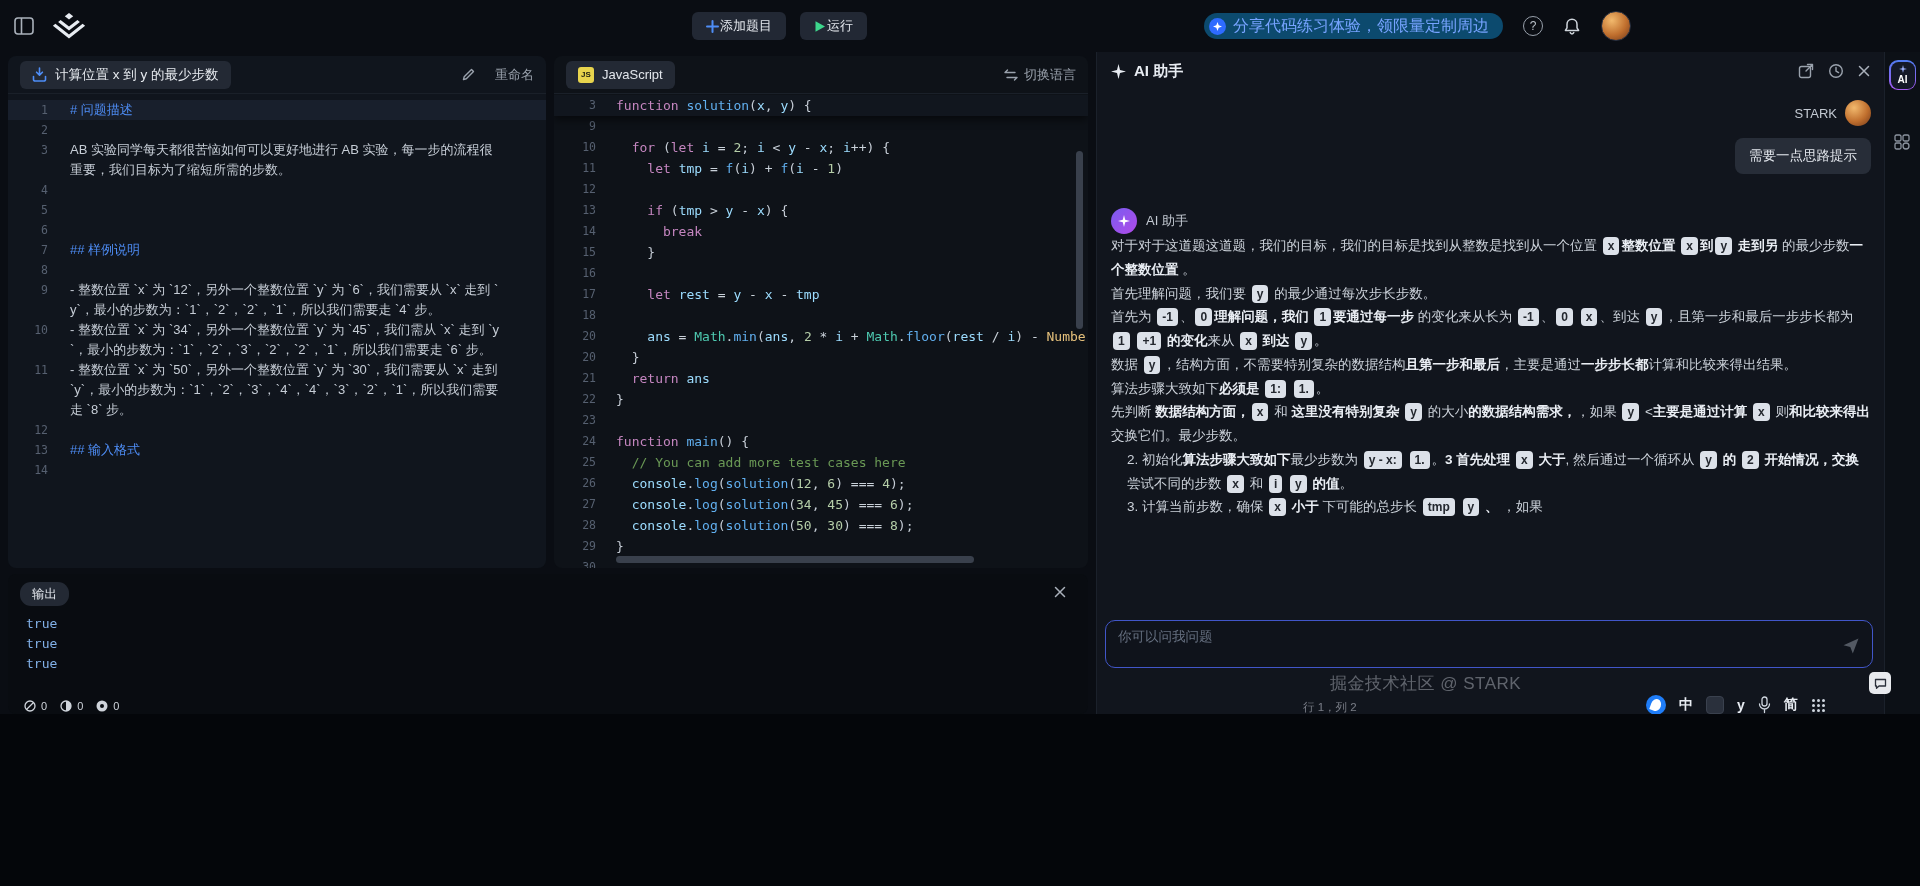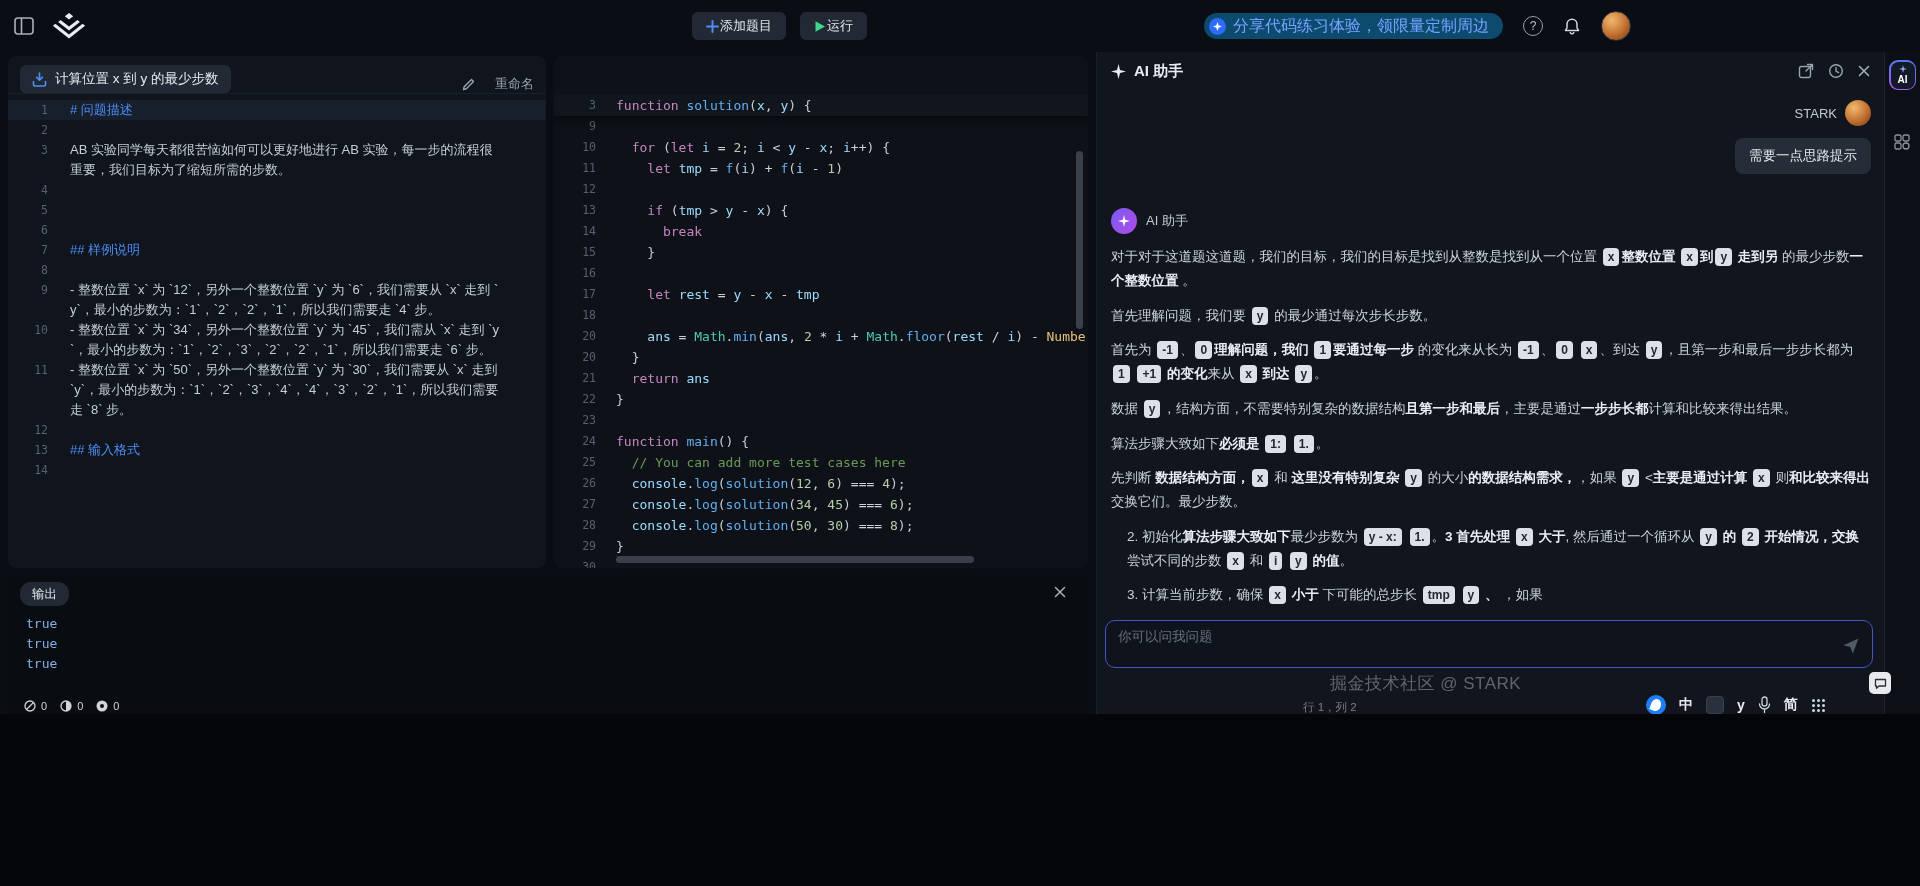--- a/index.html
+++ b/index.html
@@ -15,21 +15,21 @@
 .tb-btn{display:flex;align-items:center;gap:1px;height:28px;padding:0 14px;background:#222834;border:none;border-radius:6px;color:#e2e6ec;font-size:13px;font-family:inherit;cursor:pointer}
 .tb-right{position:absolute;left:1204px;top:0;height:52px;display:flex;align-items:center;gap:20px}
 .promo{display:flex;align-items:center;gap:7px;height:26px;padding:0 14px 0 5px;background:#0c4a6e;border-radius:14px;color:var(--promo-text);font-size:16px;cursor:pointer;white-space:nowrap}
 .promo-ic{width:17px;height:17px;border-radius:50%;background:#2e6bff;display:flex;align-items:center;justify-content:center;flex:none}
 .help{width:20px;height:20px;border-radius:50%;border:1.5px solid #98a0ab;color:#b9c0c9;font-size:12px;display:flex;align-items:center;justify-content:center;cursor:pointer}
 .avatar{width:30px;height:30px;border-radius:50%;background:radial-gradient(circle at 35% 30%,#f2b96d,#c06f2e 55%,#70381a);border:1px solid #2a3140;cursor:pointer}
 
 .panel{position:absolute;background:#10151d;border-radius:8px}
 .p-problem{left:8px;top:56px;width:538px;height:512px}
 .p-editor{left:554px;top:56px;width:534px;height:512px;background:#0e1218}
-.panel-head{position:absolute;left:0;top:0;right:0;height:38px;border-bottom:1px solid #1a2029;display:flex;align-items:flex-end;padding:0 12px}
+.panel-head{position:absolute;left:0;top:0;right:0;height:38px;border-bottom:1px solid #1a2029;display:flex;align-items:center;padding:0 12px}
 .title-chip{display:flex;align-items:center;gap:8px;height:28px;padding:0 12px;background:#232934;border-radius:6px;font-size:13.5px;color:#e6eaef;cursor:pointer}
 .rename{margin-left:auto;display:flex;align-items:center;gap:20px;color:#9aa2ad;font-size:13px;cursor:pointer}
 
 .md-body{position:absolute;left:0;top:42px;right:0;bottom:0;overflow:hidden;padding-top:2px}
 .md-row{display:flex;min-height:20px}
 .md-row.hl{background:rgba(99,130,180,.10)}
 .md-num{flex:none;width:40px;text-align:right;color:#566070;font-size:11.5px;font-family:"DejaVu Sans Mono","Liberation Mono",monospace;line-height:20px}
 .md-text{padding-left:22px;width:452px;font-size:13px;line-height:20px;color:#c6cdd6;white-space:pre-wrap;word-break:break-all;min-height:20px}
 .md-head{color:var(--accent)}
 
@@ -60,21 +60,21 @@
 .ai-head-icons{margin-left:auto;display:flex;align-items:center;gap:14px}
 .ai-messages{position:absolute;left:14px;top:44px;width:760px;height:520px;overflow:hidden}
 .user-row{display:flex;justify-content:flex-end;align-items:center;gap:8px;margin-top:4px}
 .user-name{font-size:13px;color:#c3c9d2}
 .msg-avatar{width:26px;height:26px;border-radius:50%;background:radial-gradient(circle at 35% 30%,#f2b96d,#c06f2e 55%,#70381a);flex:none}
 .user-bubble{display:flex;justify-content:flex-end;margin-top:12px}
 .user-bubble .bub{background:#272d38;border-radius:8px;padding:9px 14px;font-size:13.5px;color:#e4e8ee}
 .ai-row{display:flex;align-items:center;gap:9px;margin-top:34px}
 .ai-avatar{width:26px;height:26px;border-radius:50%;background:linear-gradient(135deg,#7a5cf0,#b04ae8);display:flex;align-items:center;justify-content:center;flex:none}
 .ai-name{font-size:13px;color:#c3c9d2}
-.ai-p{margin-top:11px;font-size:13.5px;line-height:1.76;color:#ccd2da}
+.ai-p{font-size:13.5px;line-height:1.76;color:#ccd2da}
 .ai-p.ind{padding-left:16px}
 .ai-b{font-weight:700;color:#eaeef4}
 .ai-chip{display:inline-block;background:var(--chip-bg);color:var(--chip-text);border-radius:4px;padding:0 5px;margin:0 2px;font-size:12px;font-weight:700;line-height:18px}
 .ai-input{position:absolute;left:8px;bottom:46px;width:768px;height:48px;border:1px solid #4156c9;border-radius:10px;background:#0f131b}
 .ai-input input{position:absolute;left:12px;top:8px;width:700px;background:transparent;border:none;outline:none;color:#dfe3ea;font-size:13.5px;font-family:inherit}
 .ai-input input::placeholder{color:#667080}
 .send{position:absolute;right:12px;bottom:8px;opacity:.55;cursor:pointer}
 
 .dock{position:absolute;left:1884px;top:52px;width:36px;height:662px;background:#0c1016;border-left:1px solid #1b212b}
 .dock-ai{position:absolute;left:4px;top:8px;width:27px;height:30px;border-radius:9px;padding:1.5px;background:linear-gradient(180deg,#4f7cf0,#a55bf2);cursor:pointer}
@@ -225,20 +225,34 @@
           </div>
           <div class="md-row">
             <span class="md-num">14</span>
             <span class="md-text"></span>
           </div>
         </div>
     </div>
   </section>
 
   <section class="panel p-editor">
+    <div class="panel-head">
+      <div class="tab">
+        <span class="js-badge">JS</span>
+        <span class="tab-label">JavaScript</span>
+      </div>
+      <div class="switch">
+        <span class="icon-btn">
+            <svg width="14" height="12" viewBox="0 0 14 12">
+              <path d="M3.5 1L1 3.5h10M10.5 11L13 8.5H3" stroke="#9aa2ad" stroke-width="1.4" fill="none" stroke-linecap="round" stroke-linejoin="round"></path>
+            </svg>
+          </span>
+        <span>切换语言</span>
+      </div>
+    </div>
     <div class="code-body">
       <div class="code-row sticky">
         <span class="code-num">3</span>
         <span class="code-text"><span class="tk-k">function</span><span class="tk-f"> solution</span><span class="tk-p">(</span><span class="tk-v">x</span><span class="tk-p">, </span><span class="tk-v">y</span><span class="tk-p">) {</span></span>
       </div>
       <div>
           <div class="code-row">
             <span class="code-num">9</span>
             <span class="code-text"></span>
           </div>

